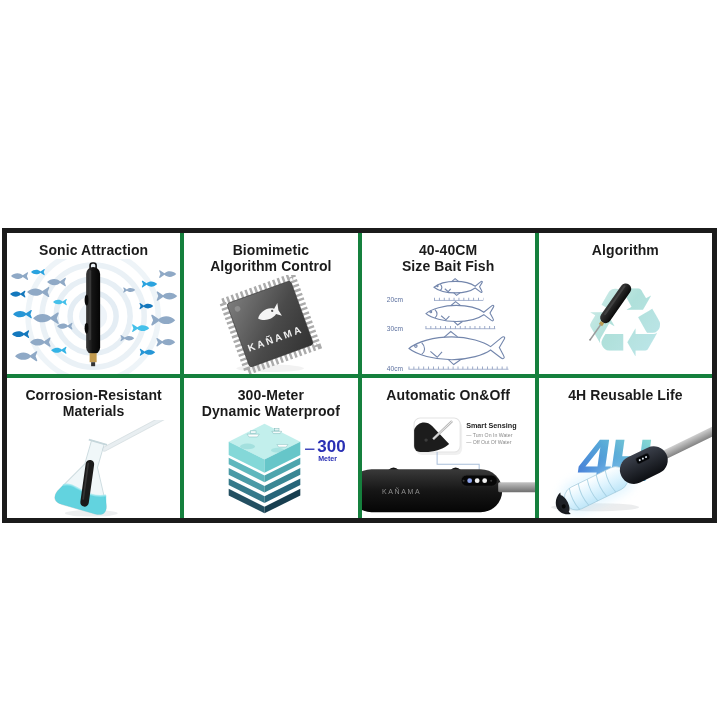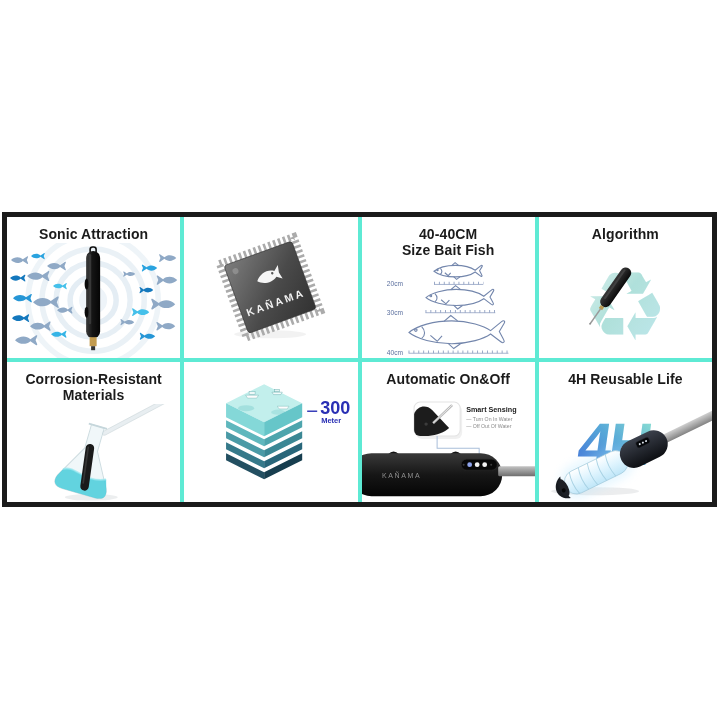--- a/index.html
+++ b/index.html
@@ -1,21 +1,21 @@
 <!DOCTYPE html>
 <html><head>
 <meta charset="utf-8">
 <style>
   html,body{margin:0;padding:0;background:#ffffff;}
   body{width:720px;height:720px;overflow:hidden;font-family:"Liberation Sans",sans-serif;}
   .canvas{position:relative;width:720px;height:720px;background:#ffffff;}
   .board{
-    position:absolute;left:2px;top:212px;
+    position:absolute;left:2px;top:228px;
     width:705px;height:285px;box-sizing:content-box;
-    background:#5eead4;border:5px solid #1b1b1b;
+    background:#15803d;border:5px solid #1b1b1b;
     display:grid;grid-template-columns:repeat(4,1fr);grid-template-rows:repeat(2,1fr);gap:4px;
   }
   .cell{background:#ffffff;overflow:hidden;display:flex;flex-direction:column;align-items:center;}
   .title{
     margin:9px 2px 1px;font-size:14px;line-height:1.16;font-weight:bold;color:#1b1b1b;
     text-align:center;white-space:pre-line;letter-spacing:.1px;
   }
   .art{flex:1;width:100%;min-height:0;}
   .art svg{display:block;width:100%;height:100%;}
   .recycle-glyph{font-family:"DejaVu Sans",sans-serif;}
@@ -77,20 +77,22 @@
             <ellipse cx="79.5" cy="66" rx="2" ry="5.5" fill="#0a0a0a"></ellipse>
             <rect x="81.5" y="8" width="2.5" height="70" rx="1.2" fill="#3f3f3f" opacity="0.8"></rect>
             <rect x="82.5" y="91" width="7" height="9" fill="#c29b4f"></rect>
             <rect x="84" y="100" width="4" height="4" fill="#333333"></rect>
           </g>
         </svg>
       </div>
     </div>
 
     <div class="cell">
+      <h3 class="title">Biomimetic
+Algorithm Control</h3>
       <div class="art">
         <svg viewBox="0 0 173 104" preserveAspectRatio="xMidYMid meet">
           <defs>
             <linearGradient id="c2g" x1="0" y1="0" x2="1" y2="1">
               <stop offset="0" stop-color="#7d7d7d"></stop>
                 <stop offset="0.55" stop-color="#4a4a4a"></stop>
                 <stop offset="1" stop-color="#323232"></stop>
             </linearGradient>
           </defs>
           <ellipse cx="86" cy="99" rx="36" ry="4" fill="#000000" opacity="0.05"></ellipse>
@@ -197,20 +199,22 @@
             <g transform="translate(1,4) rotate(-8)">
               <rect x="-4.5" y="-24" width="9" height="50" rx="4.5" fill="#1a1a1a"></rect>
               <rect x="-2.8" y="-21" width="1.8" height="40" rx="0.9" fill="#3c3c3c" opacity="0.8"></rect>
             </g>
           </g>
         </svg>
       </div>
     </div>
 
     <div class="cell">
+      <h3 class="title">300-Meter
+Dynamic Waterproof</h3>
       <div class="art">
         <svg viewBox="0 0 173 104" preserveAspectRatio="xMidYMid meet">
           <g>
             <polygon points="80,4 118,23 80,42 42,23" fill="#c2efec"></polygon>
             <ellipse cx="62" cy="28" rx="8" ry="3" fill="#7fcfcf" opacity="0.45"></ellipse>
             <ellipse cx="94" cy="32" rx="7" ry="2.6" fill="#7fcfcf" opacity="0.38"></ellipse>
             <g transform="translate(68,15)">
               <rect x="-3" y="-3.5" width="6" height="3" fill="#eef8f8" stroke="#79b8b8" stroke-width="0.5"></rect>
               <path d="M-6.5,0 L6.5,0 L4.5,3 L-4.5,3 Z" fill="#fdfdfd" stroke="#79b8b8" stroke-width="0.5"></path>
             </g>

